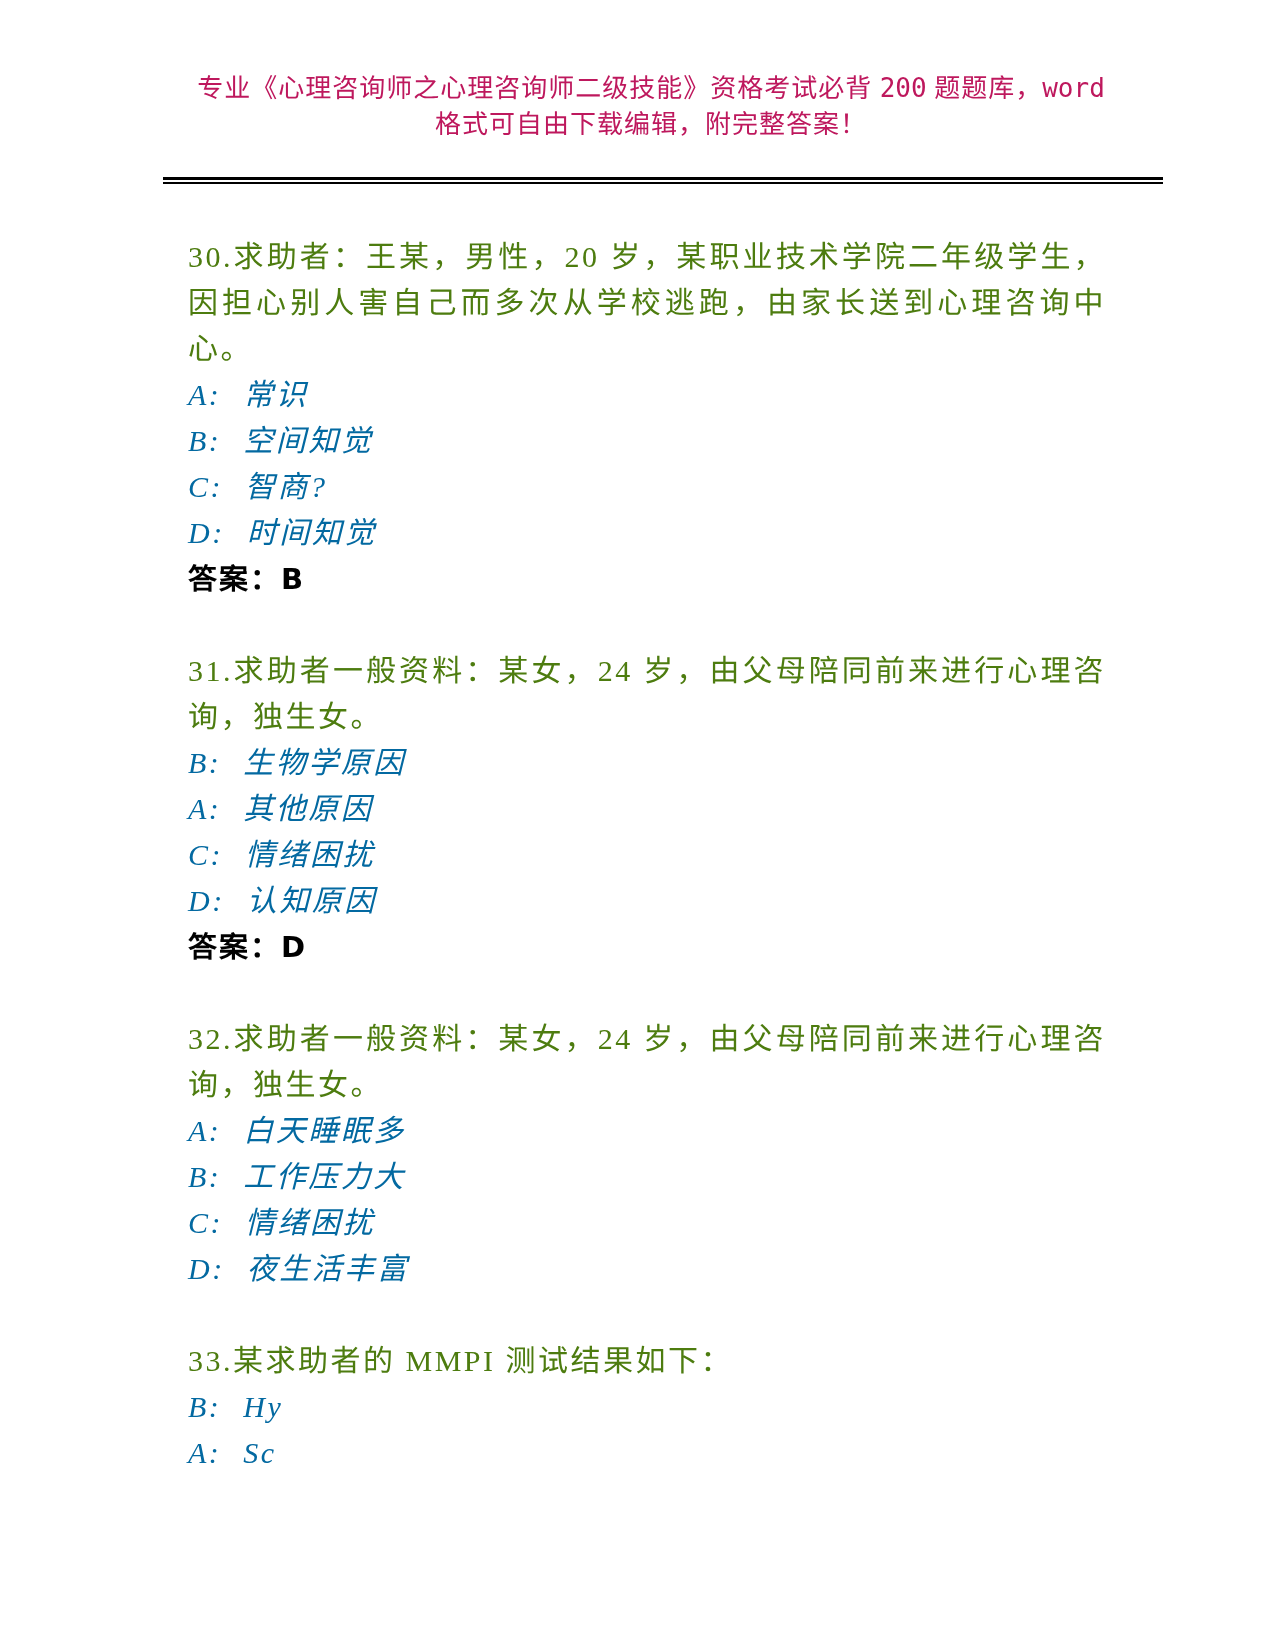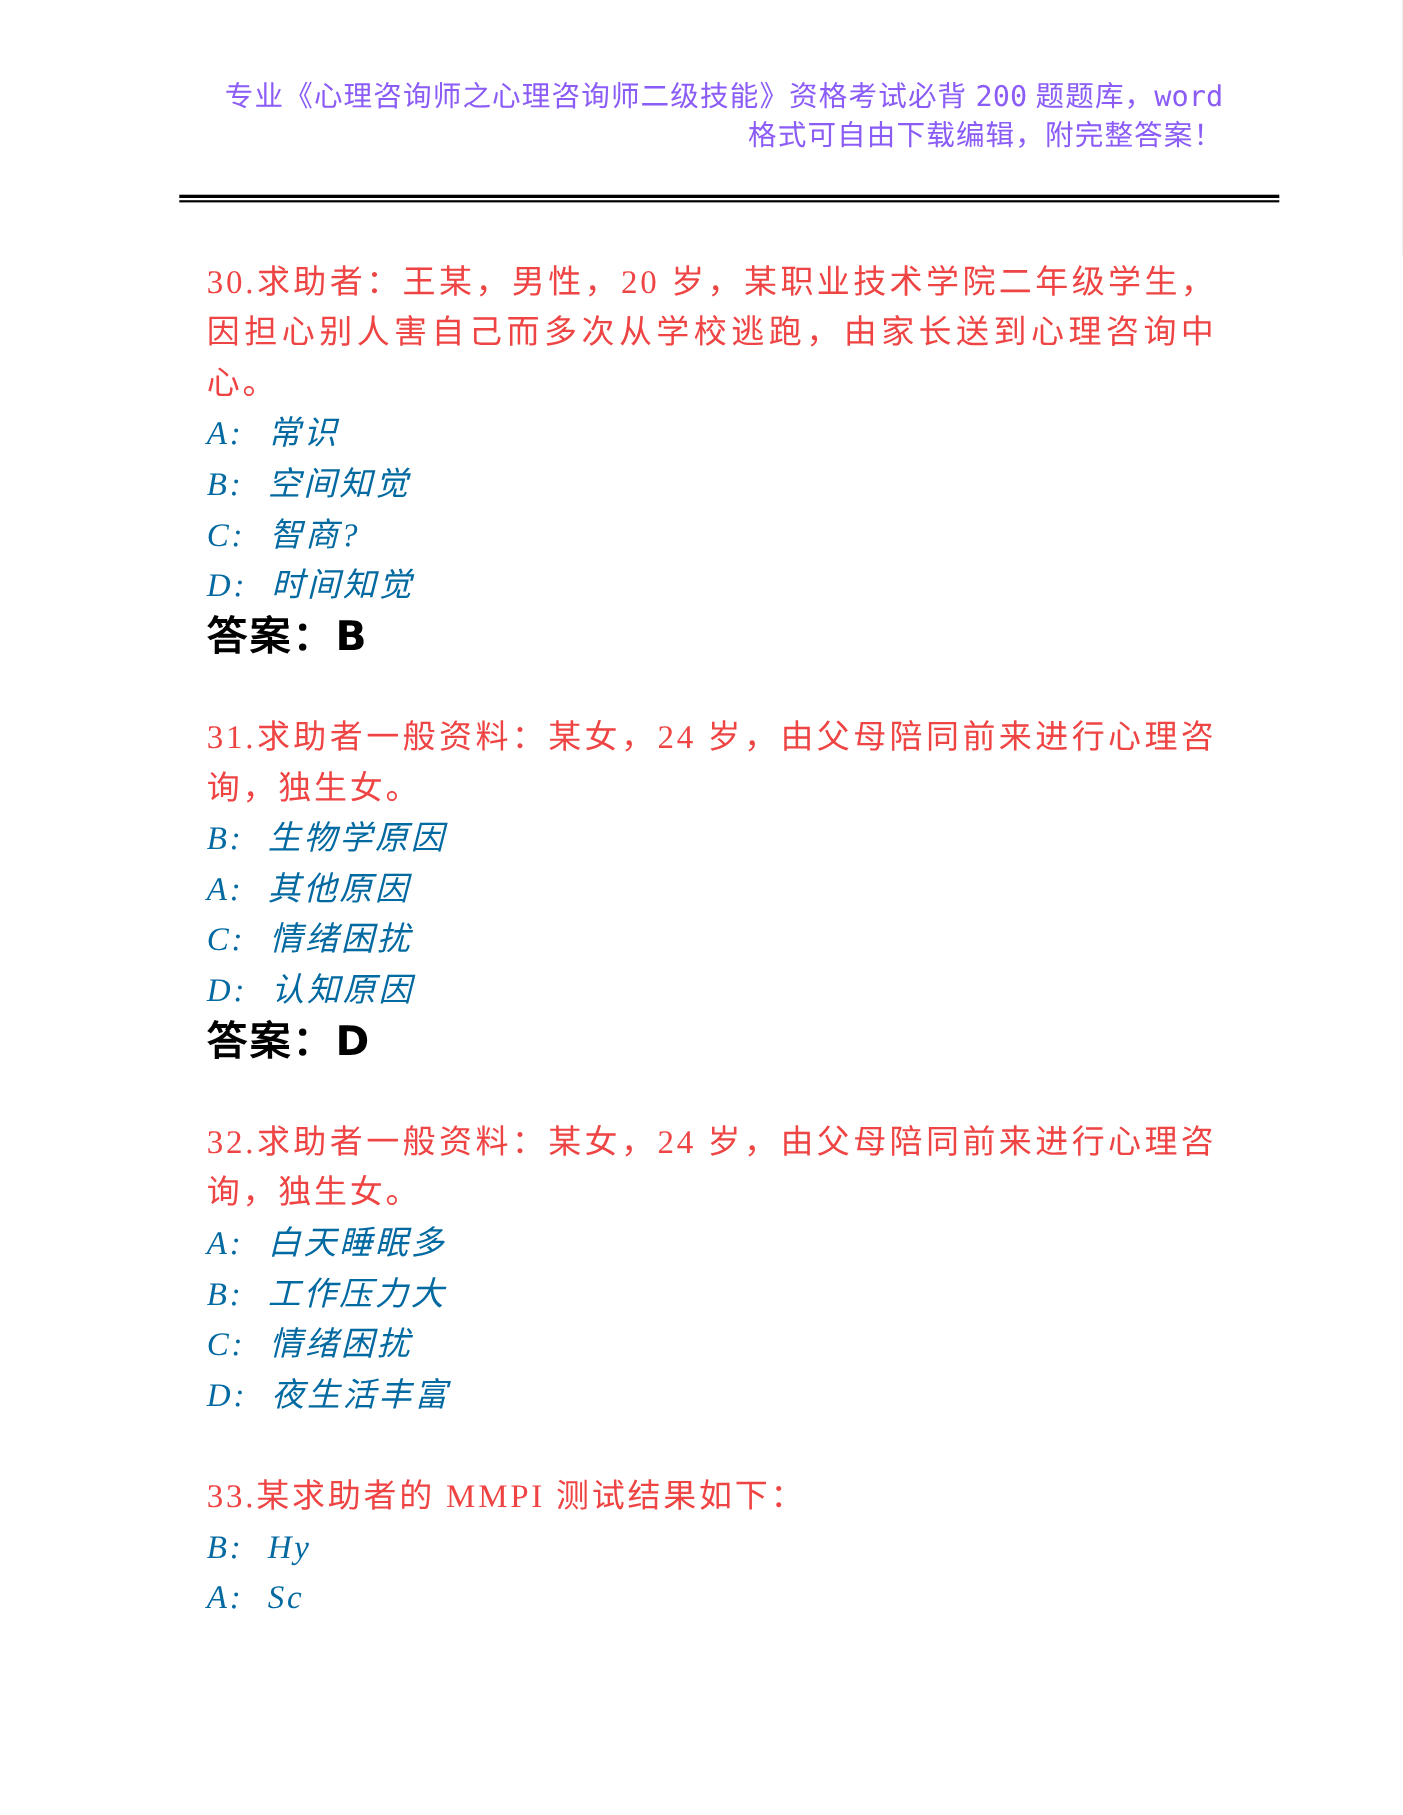--- a/index.html
+++ b/index.html
@@ -13,22 +13,22 @@
     overflow:hidden;
   }
   .doc-header{
     position:absolute;left:190px;top:70px;width:922px;
   }
   .header-text{
     margin:0;
     font-size:26px;
     line-height:36px;
     letter-spacing:1px;
-    text-align:right;
-    color:#8b5cf6;
+    text-align:center;
+    color:#be185d;
   }
   .alt{
     font-family:"DejaVu Sans Mono","Liberation Mono",monospace;
     letter-spacing:0;
   }
   .header-rule{
     position:absolute;left:163px;top:177px;width:1000px;
     height:2px;
     border-top:3px solid #000000;
     border-bottom:2px solid #000000;
@@ -37,32 +37,32 @@
     position:absolute;left:188px;top:234px;width:918px;
     font-size:30px;
     line-height:46px;
   }
   .content p{margin:0;}
   .question{margin:0 0 46px 0;}
   .question:last-child{margin-bottom:12px;}
   .qtext{
     text-align:justify;
     letter-spacing:2.5px;
-    color:#ef4444;
+    color:#4d7c0f;
   }
   .opt{
     letter-spacing:2.5px;
     word-spacing:12px;
     color:#0369a1;
     font-style:italic;
   }
   .answer{
     font-family:"DejaVu Sans","Liberation Sans",sans-serif;
     font-weight:bold;
-    font-size:37px;
+    font-size:29px;
     letter-spacing:2px;
     color:#000000;
   }
 </style>
 </head>
 <body>
 
 <div class="page">
 
   <header class="doc-header">

